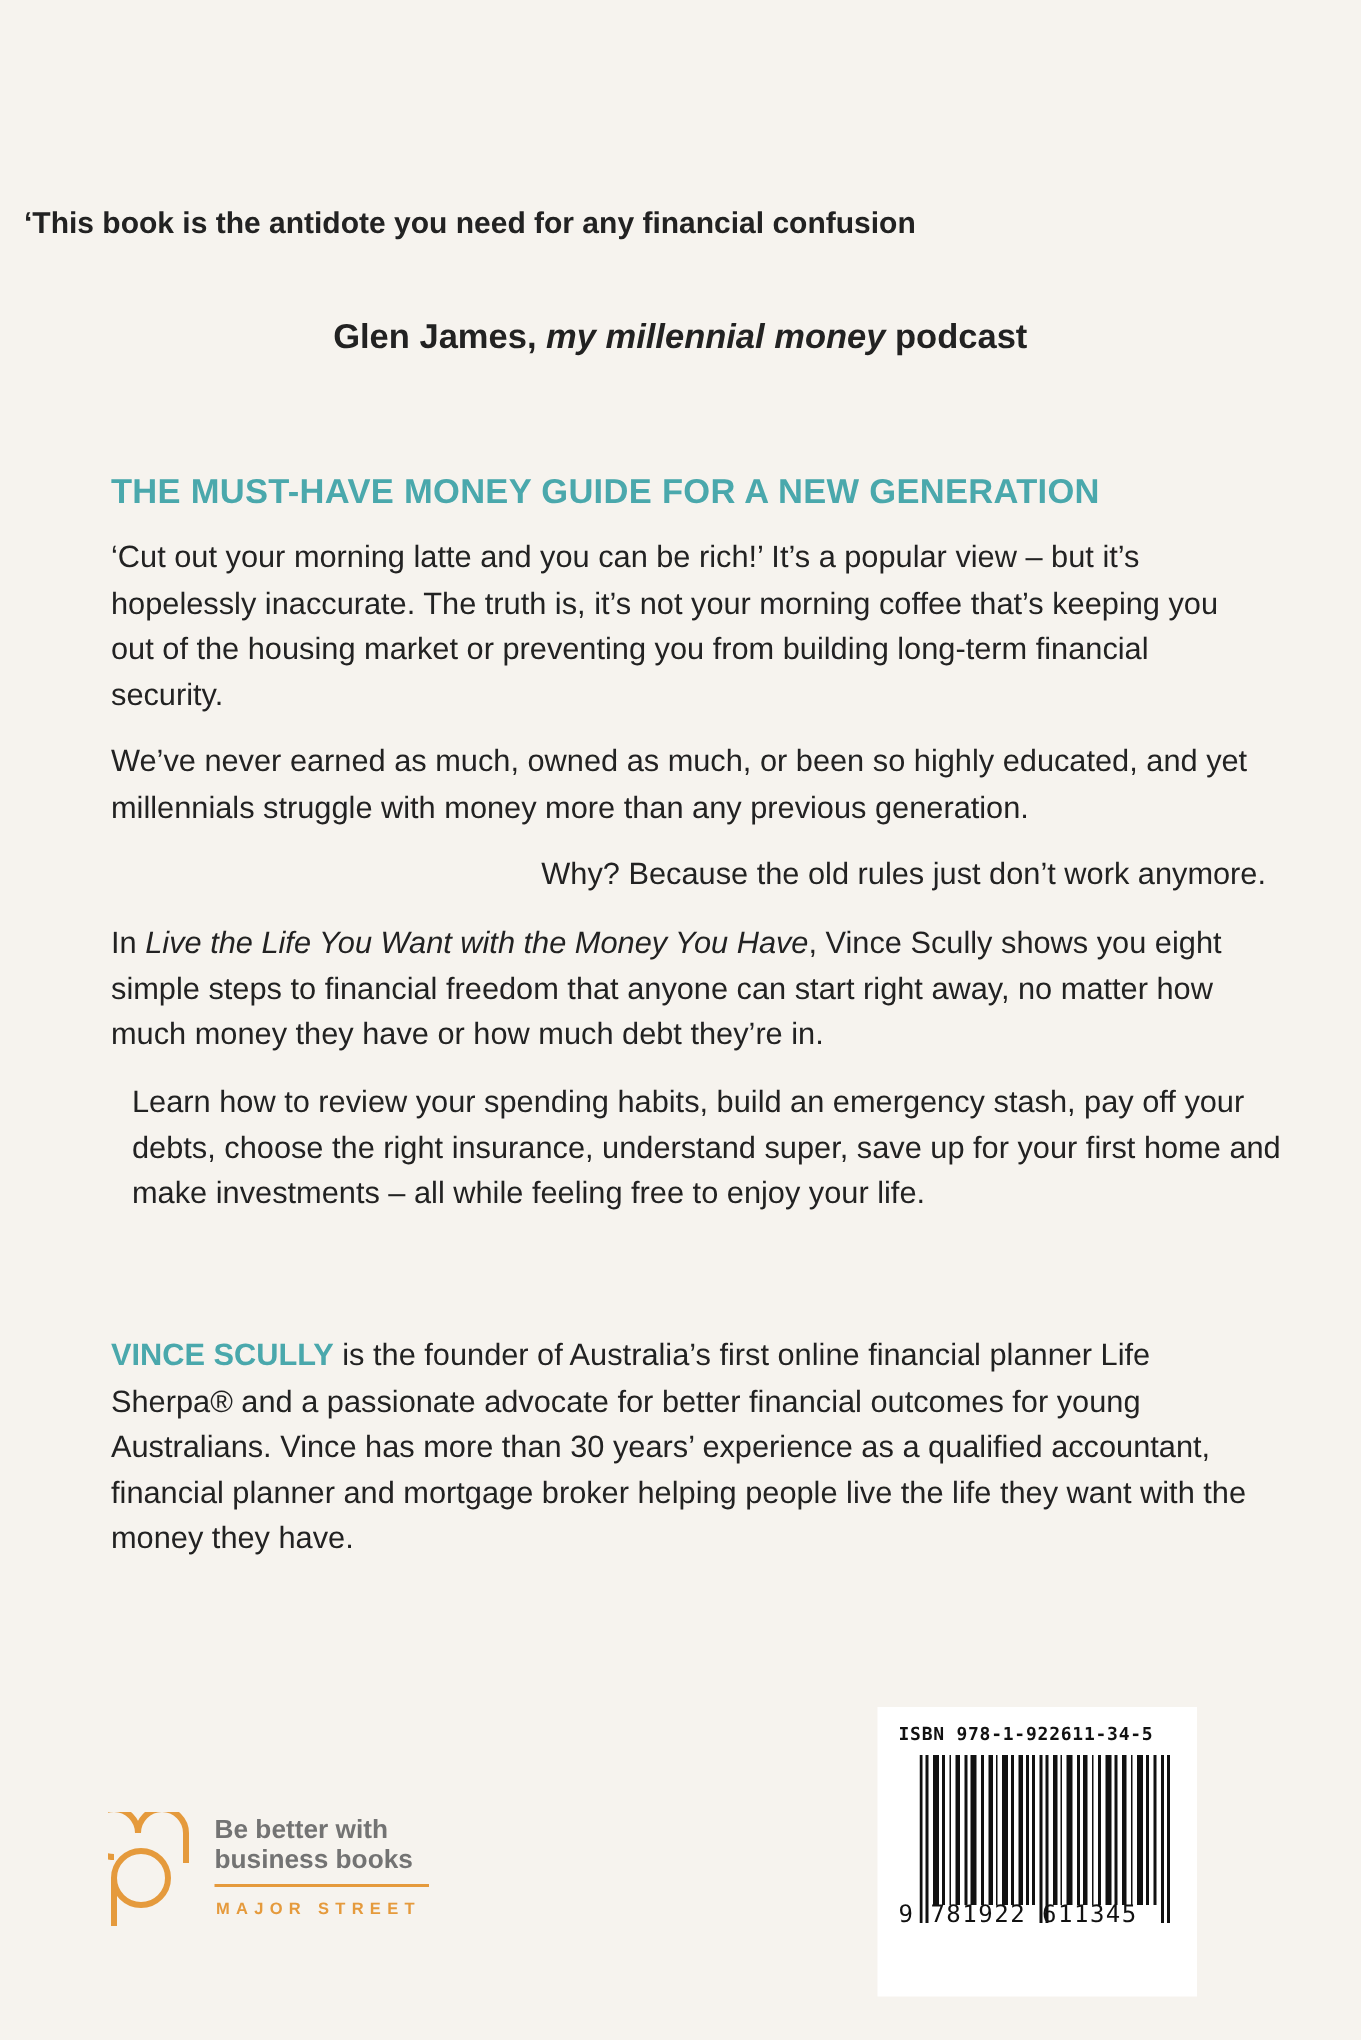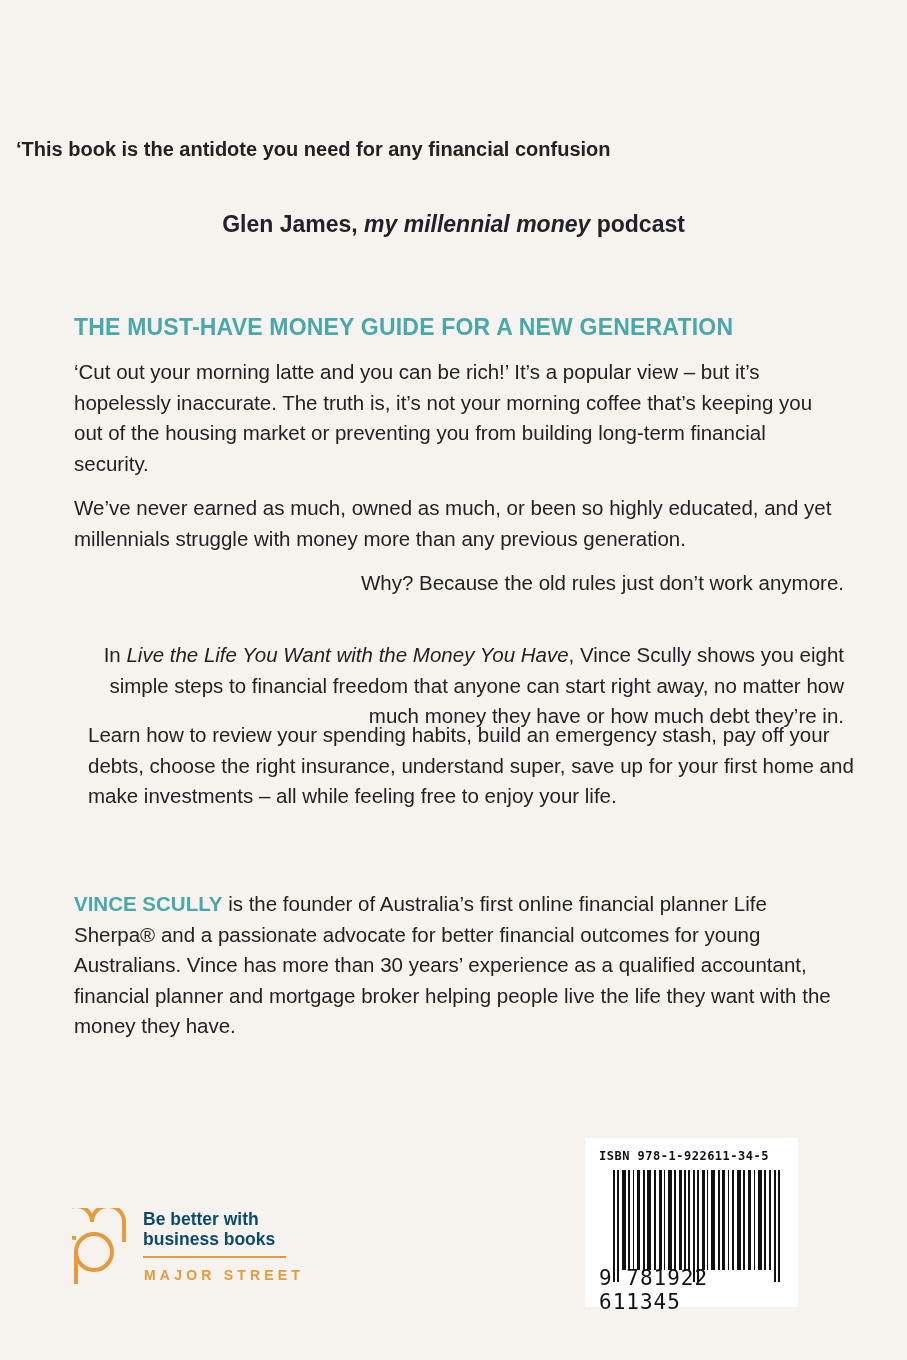--- a/index.html
+++ b/index.html
@@ -11,42 +11,42 @@
     font-weight:bold; font-size:20px; line-height:34px; color:#222; }
   .attrib { position:absolute; left:0; width:907px; top:211px; text-align:center;
     font-weight:bold; font-size:23px; color:#222; }
   .attrib i { font-style:italic; }
   .heading { position:absolute; left:74px; top:314px; font-size:23px; font-weight:bold;
     color:#4aa8ac; letter-spacing:0.2px; }
   .para { position:absolute; left:74px; width:770px; font-size:20.5px; line-height:30.5px; color:#222; margin:0; }
   .para i { font-style:italic; }
   .teal { color:#4aa8ac; font-weight:bold; }
   .logo { position:absolute; left:72px; top:1208px; }
-  .tagline { position:absolute; left:143px; top:1209px; color:#0c4a6e; font-weight:bold; font-size:17.5px; line-height:20px; }
+  .tagline { position:absolute; left:143px; top:1209px; color:#737373; font-weight:bold; font-size:17.5px; line-height:20px; }
   .logo-rule { position:absolute; left:143px; top:1256px; width:143px; height:2px; background:#e59a3c; }
-  .publisher { position:absolute; left:144px; top:1267px; color:#e59a3c; font-weight:bold; font-size:14px; letter-spacing:4.2px; }
-  .barcode-box { position:absolute; left:585px; top:1138px; width:213px; height:169px; background:#fff; }
+  .publisher { position:absolute; left:144px; top:1267px; color:#e59a3c; font-weight:bold; font-size:11px; letter-spacing:4.2px; }
+  .barcode-box { position:absolute; left:585px; top:1138px; width:213px; height:193px; background:#fff; }
   .isbn { position:absolute; left:14px; top:11px; font-family:"DejaVu Sans Mono", monospace; font-size:12px; font-weight:bold; letter-spacing:0.5px; color:#111; }
   .bars { position:absolute; left:28px; top:32px; }
-  .digits { position:absolute; left:14px; top:128px; font-family:"DejaVu Sans Mono", monospace; font-size:21px; color:#111; letter-spacing:1px; }
+  .digits { position:absolute; left:14px; top:128px; font-family:"DejaVu Sans Mono", monospace; font-size:16px; color:#111; letter-spacing:1px; }
 </style>
 </head>
 <body>
 
 <div class="quote">
   <div>‘This book is the antidote you need for any financial confusion</div>
 </div>
 <div class="attrib"><span>Glen James, </span><i>my millennial money</i><span> podcast</span></div>
 
 <div class="heading">THE MUST-HAVE MONEY GUIDE FOR A NEW GENERATION</div>
 
 <p class="para" style="top:357px;">‘Cut out your morning latte and you can be rich!’ It’s a popular view – but it’s hopelessly inaccurate. The truth is, it’s not your morning coffee that’s keeping you out of the housing market or preventing you from building long-term financial security.</p>
 <p class="para" style="top:493px;">We’ve never earned as much, owned as much, or been so highly educated, and yet millennials struggle with money more than any previous generation.</p>
 <p class="para" style="top:568px;text-align:right;">Why? Because the old rules just don’t work anymore.</p>
-<p class="para" style="top:640px;text-align:right;"><span>In </span><i>Live the Life You Want with the Money You Have</i><span>, Vince Scully shows you eight simple steps to financial freedom that anyone can start right away, no matter how much money they have or how much debt they’re in.</span></p>
+<p class="para" style="top:614px;"><span>In </span><i>Live the Life You Want with the Money You Have</i><span>, Vince Scully shows you eight simple steps to financial freedom that anyone can start right away, no matter how much money they have or how much debt they’re in.</span></p>
 <p class="para" style="top:720px;margin-left:14px;">Learn how to review your spending habits, build an emergency stash, pay off your debts, choose the right insurance, understand super, save up for your first home and make investments – all while feeling free to enjoy your life.</p>
 
 <p class="para" style="top:889px; width:760px;"><span class="teal">VINCE SCULLY</span><span> is the founder of Australia’s first online financial planner Life Sherpa® and a passionate advocate for better financial outcomes for young Australians. Vince has more than 30 years’ experience as a qualified accountant, financial planner and mortgage broker helping people live the life they want with the money they have.</span></p>
 
 <div class="logo">
   <svg width="56" height="78" viewBox="0 0 56 78" fill="none" stroke="#e59a3c" stroke-width="4">
     <path d="M4 76 V44 A18 18 0 1 1 40 44 A18 18 0 0 1 4 44"></path>
     <path d="M4 30 A16 16 0 1 1 20 14 A16 16 0 0 1 52 14 V34"></path>
   </svg>
 </div>

